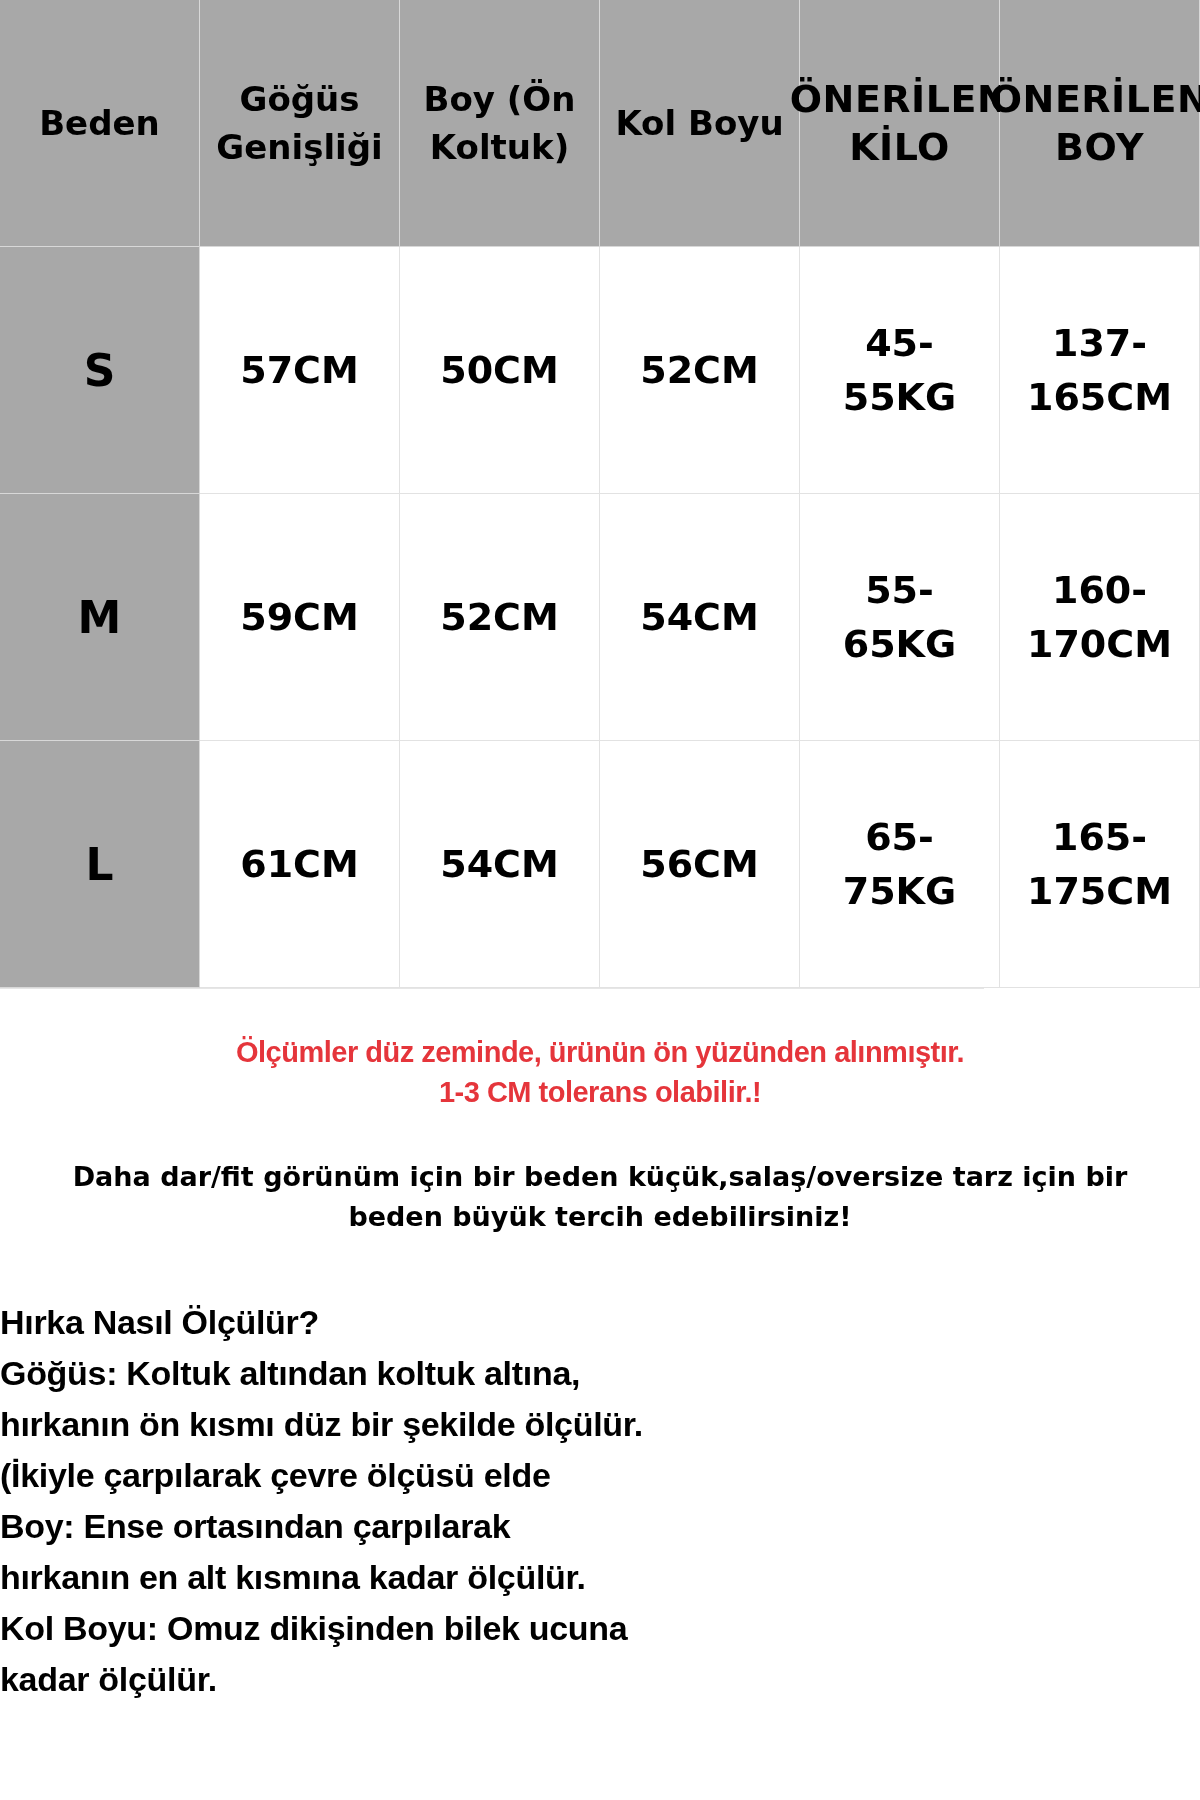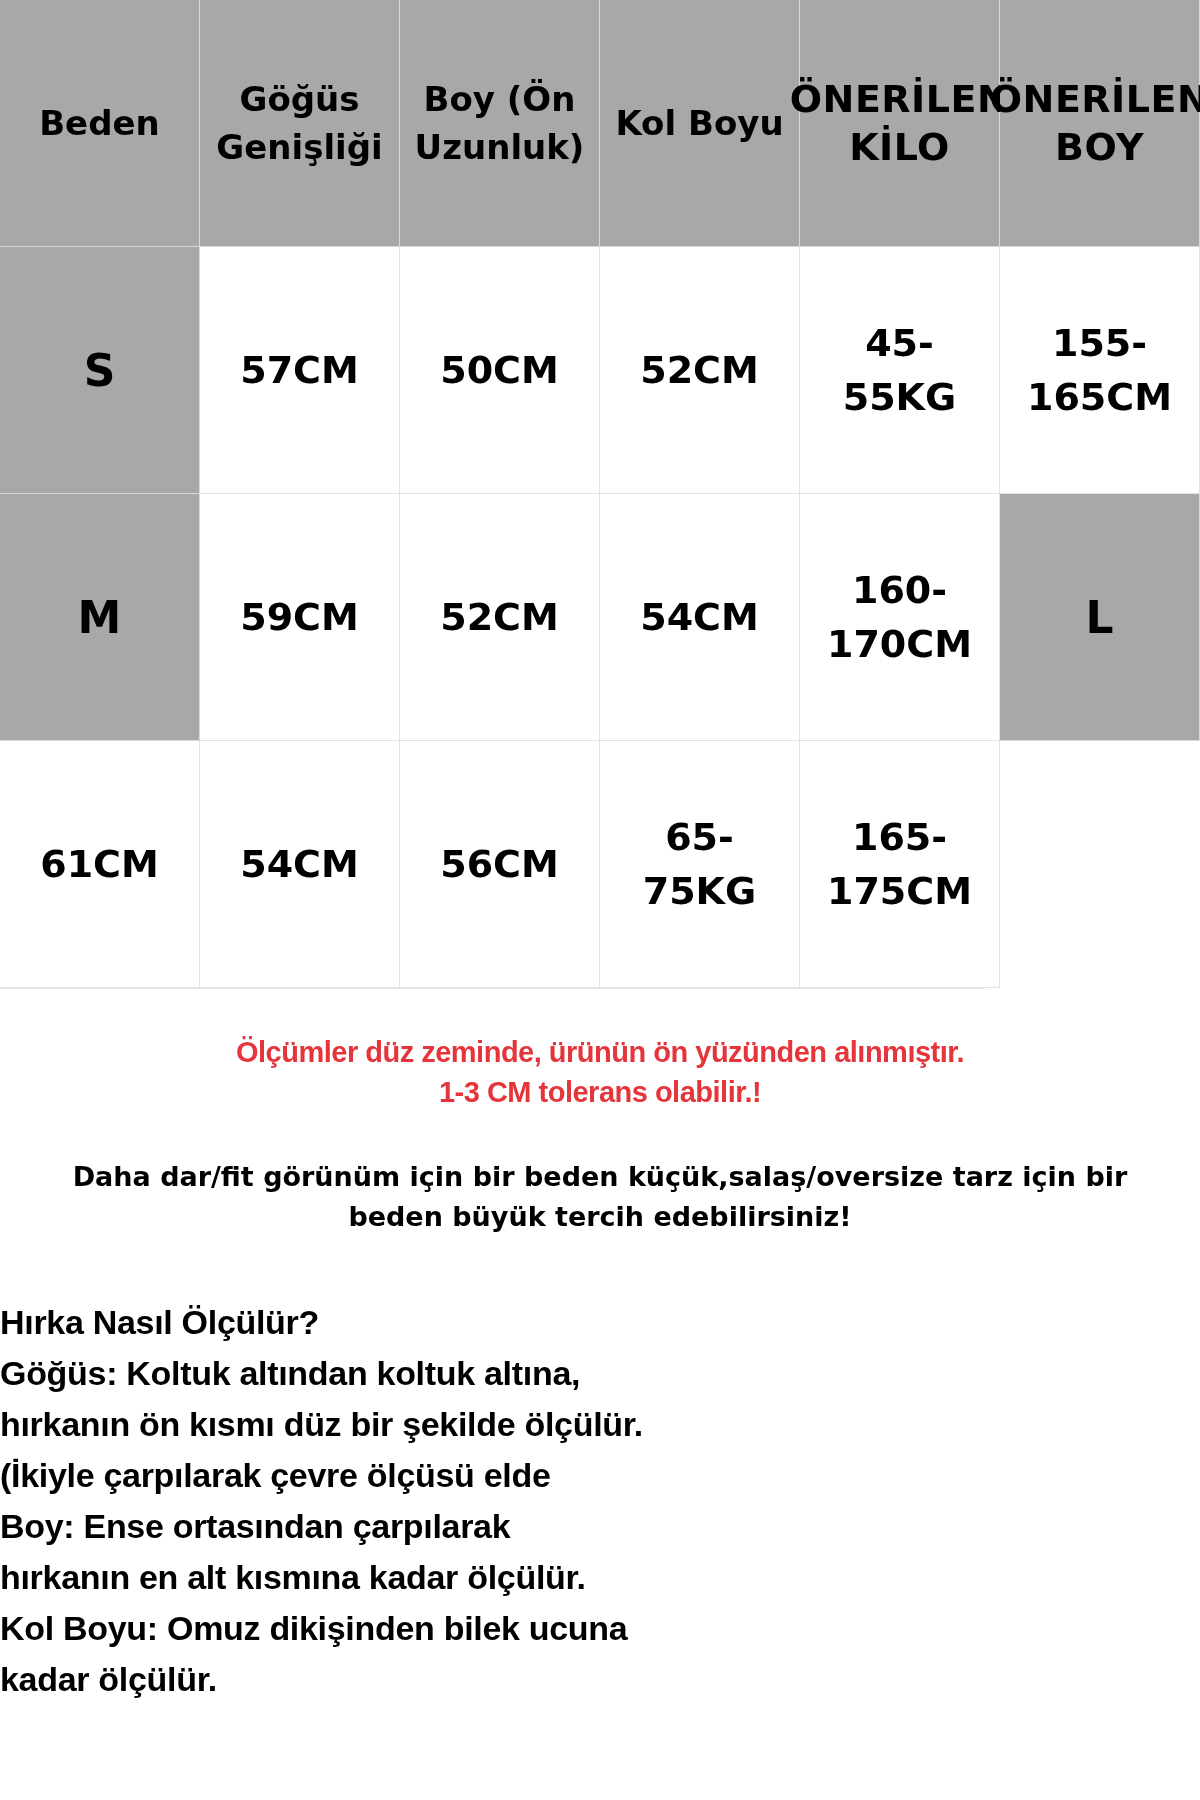--- a/index.html
+++ b/index.html
@@ -49,21 +49,21 @@
 
   <div class="cell head">
       <span class="lines">Beden</span>
     </div>
   <div class="cell head">
       <span class="lines">Göğüs
 Genişliği</span>
     </div>
   <div class="cell head">
       <span class="lines">Boy (Ön
-Uzunluk)</span>
+Koltuk)</span>
     </div>
   <div class="cell head">
       <span class="lines">Kol Boyu</span>
     </div>
   <div class="cell head small">
       <span class="lines">ÖNERİLEN
 KİLO</span>
     </div>
   <div class="cell head small">
       <span class="lines">ÖNERİLEN
@@ -80,35 +80,39 @@
       <span>50CM</span>
     </div>
   <div class="cell val">
       <span>52CM</span>
     </div>
   <div class="cell val">
       <span class="lines">45-
 55KG</span>
     </div>
   <div class="cell val">
-      <span class="lines">155-
+      <span class="lines">137-
 165CM</span>
     </div>
 
   <div class="cell size">
       <span>M</span>
     </div>
   <div class="cell val">
       <span>59CM</span>
     </div>
   <div class="cell val">
       <span>52CM</span>
     </div>
   <div class="cell val">
       <span>54CM</span>
+    </div>
+  <div class="cell val">
+      <span class="lines">55-
+65KG</span>
     </div>
   <div class="cell val">
       <span class="lines">160-
 170CM</span>
     </div>
 
   <div class="cell size">
       <span>L</span>
     </div>
   <div class="cell val">

